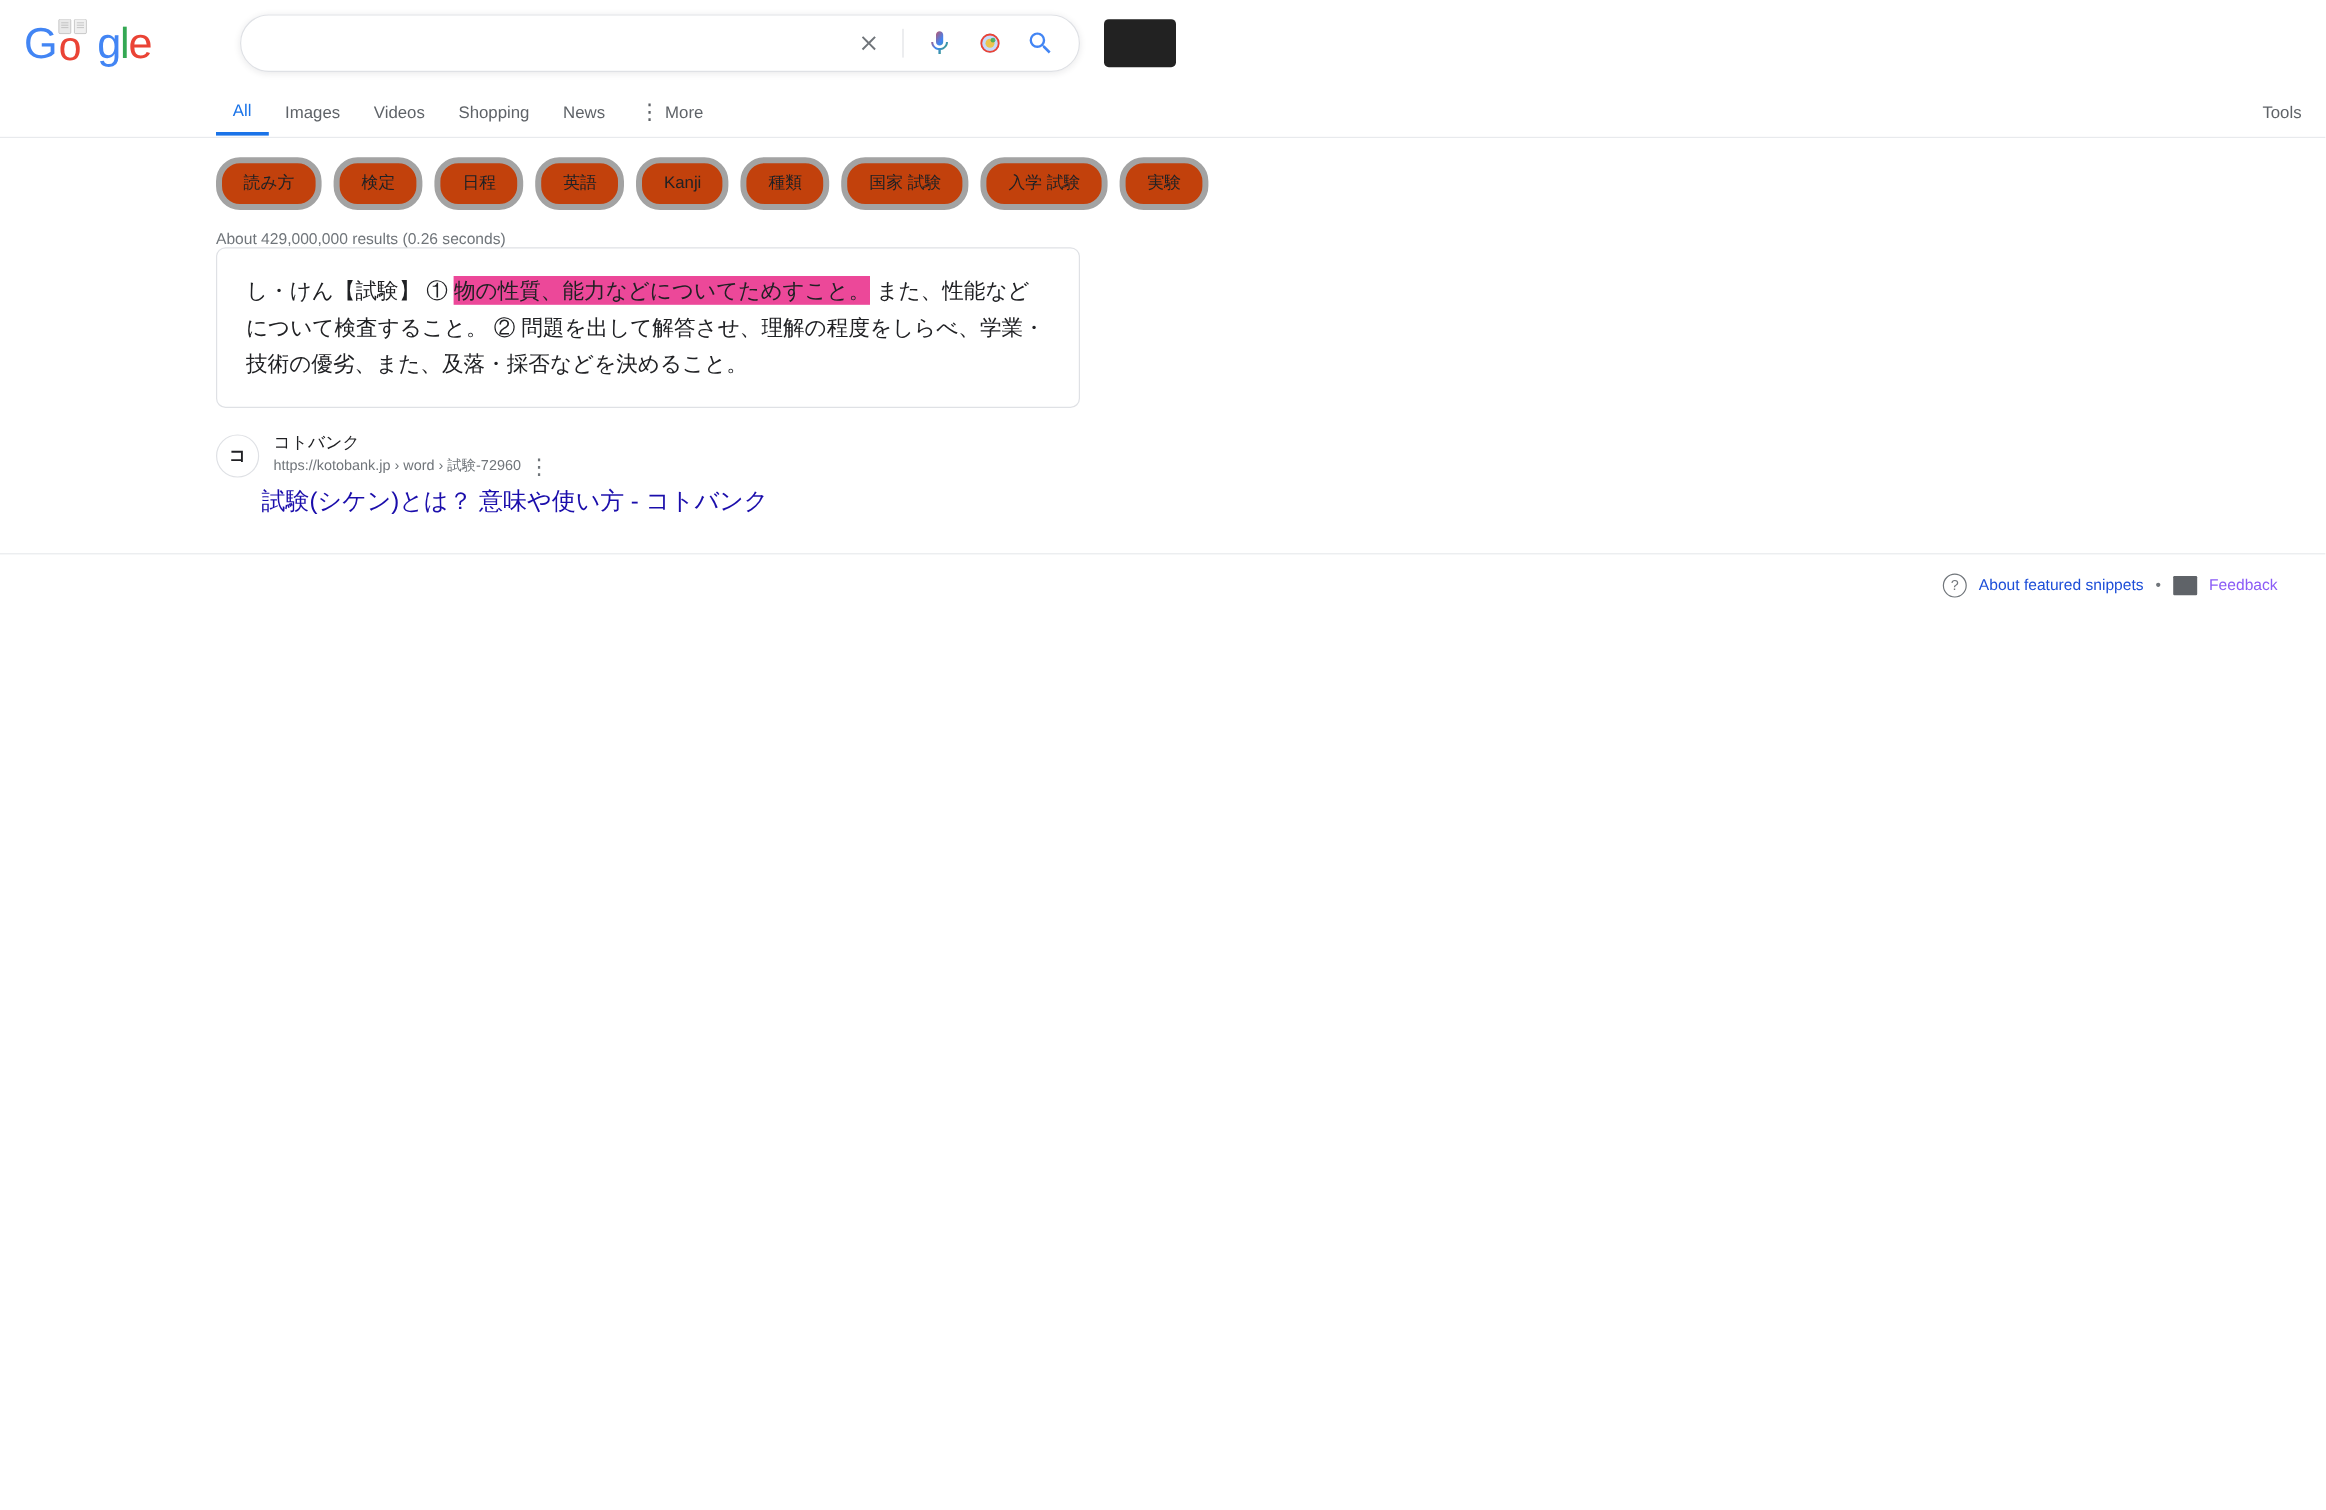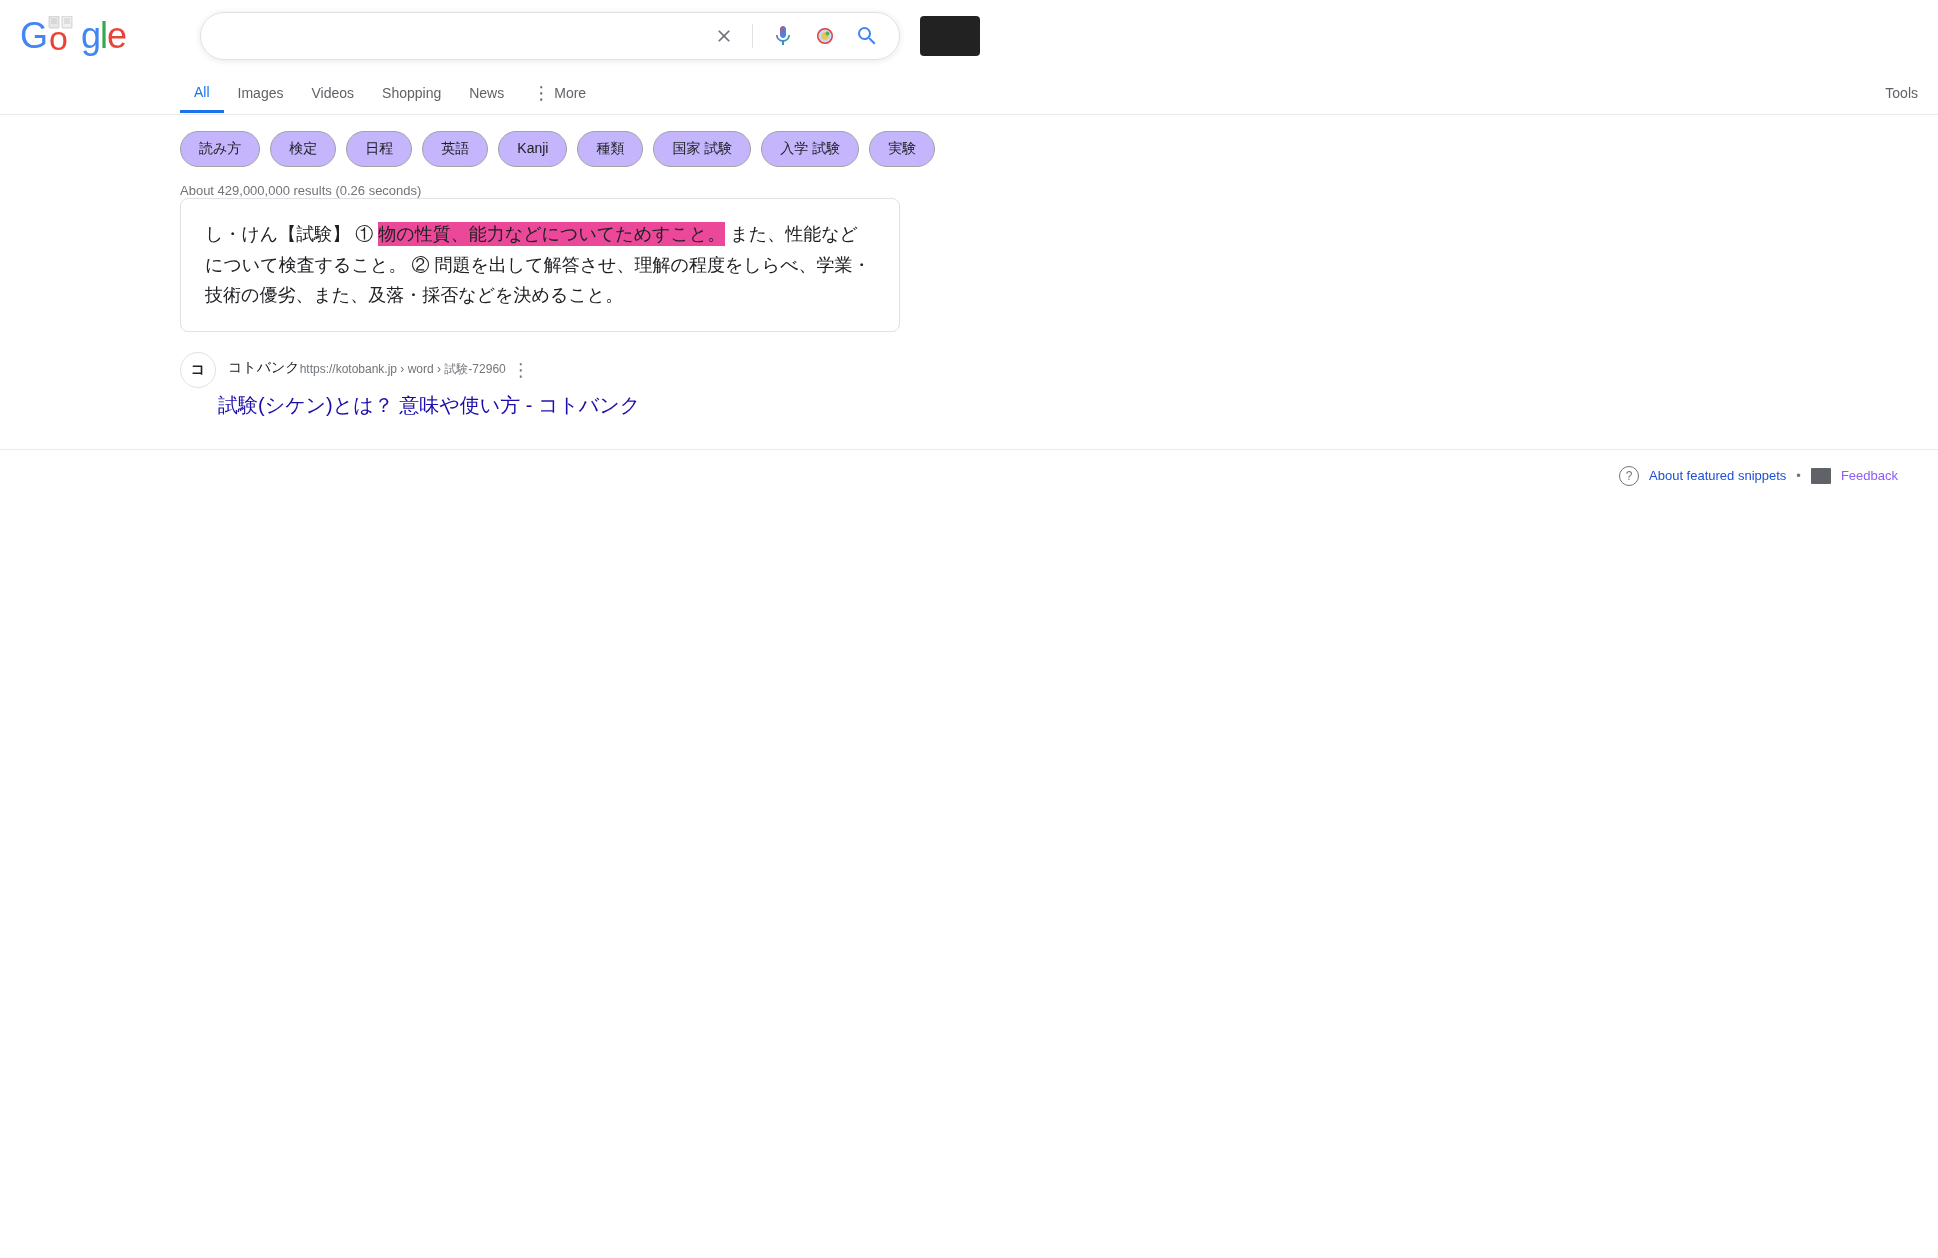--- a/index.html
+++ b/index.html
@@ -146,27 +146,27 @@
     
     .chips-container {
       display: flex;
       gap: 10px;
       padding: 16px 0 16px 180px;
       flex-wrap: nowrap;
       overflow-x: auto;
     }
 
     .chip {
-      border: 1px solid #a3a3a3;
+      border: 5px solid #a3a3a3;
       border-radius: 20px;
       padding: 8px 18px;
       font-size: 14px;
       color: #202124;
       cursor: pointer;
-      background: #c4b5fd;
+      background: #c2410c;
       white-space: nowrap;
       text-decoration: none;
     }
 
     
     .results-area {
       padding: 0 0 0 180px;
       max-width: 900px;
     }
 
@@ -216,21 +216,21 @@
       align-items: center;
       justify-content: center;
       font-size: 14px;
       font-weight: bold;
       color: #202124;
       flex-shrink: 0;
     }
 
     .source-info {
       display: flex;
-      flex-direction: row;
+      flex-direction: column;
     }
 
     .source-name {
       font-size: 14px;
       color: #202124;
     }
 
     .source-url-row {
       display: flex;
       align-items: center;

